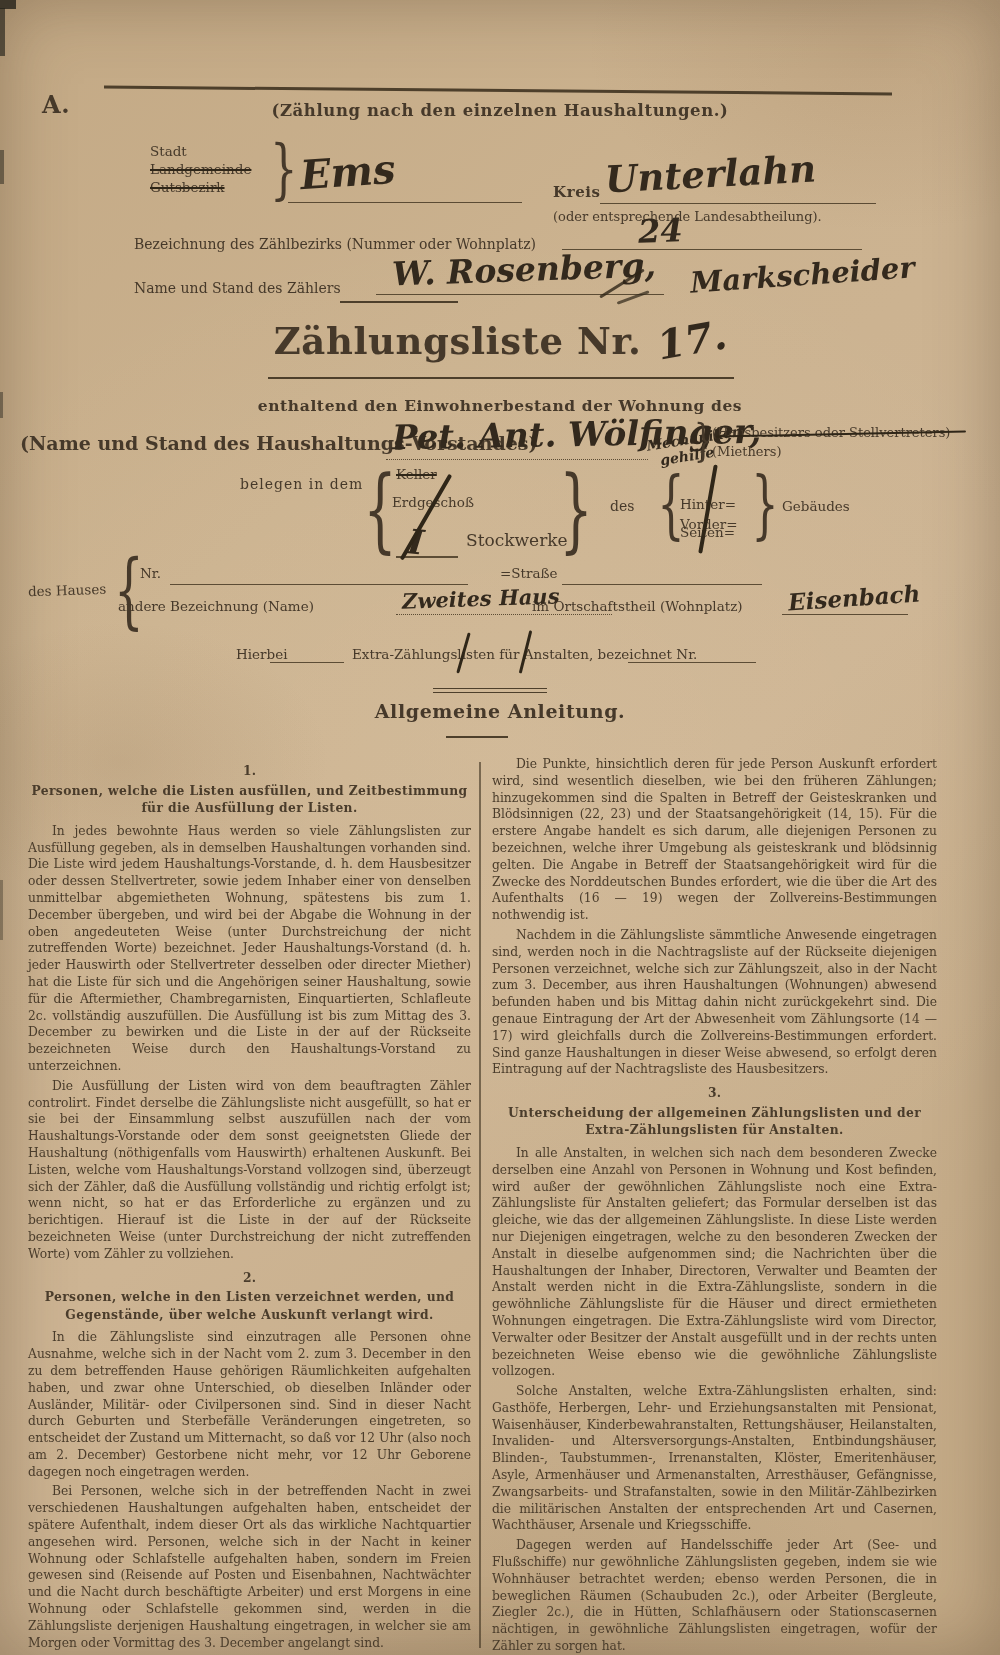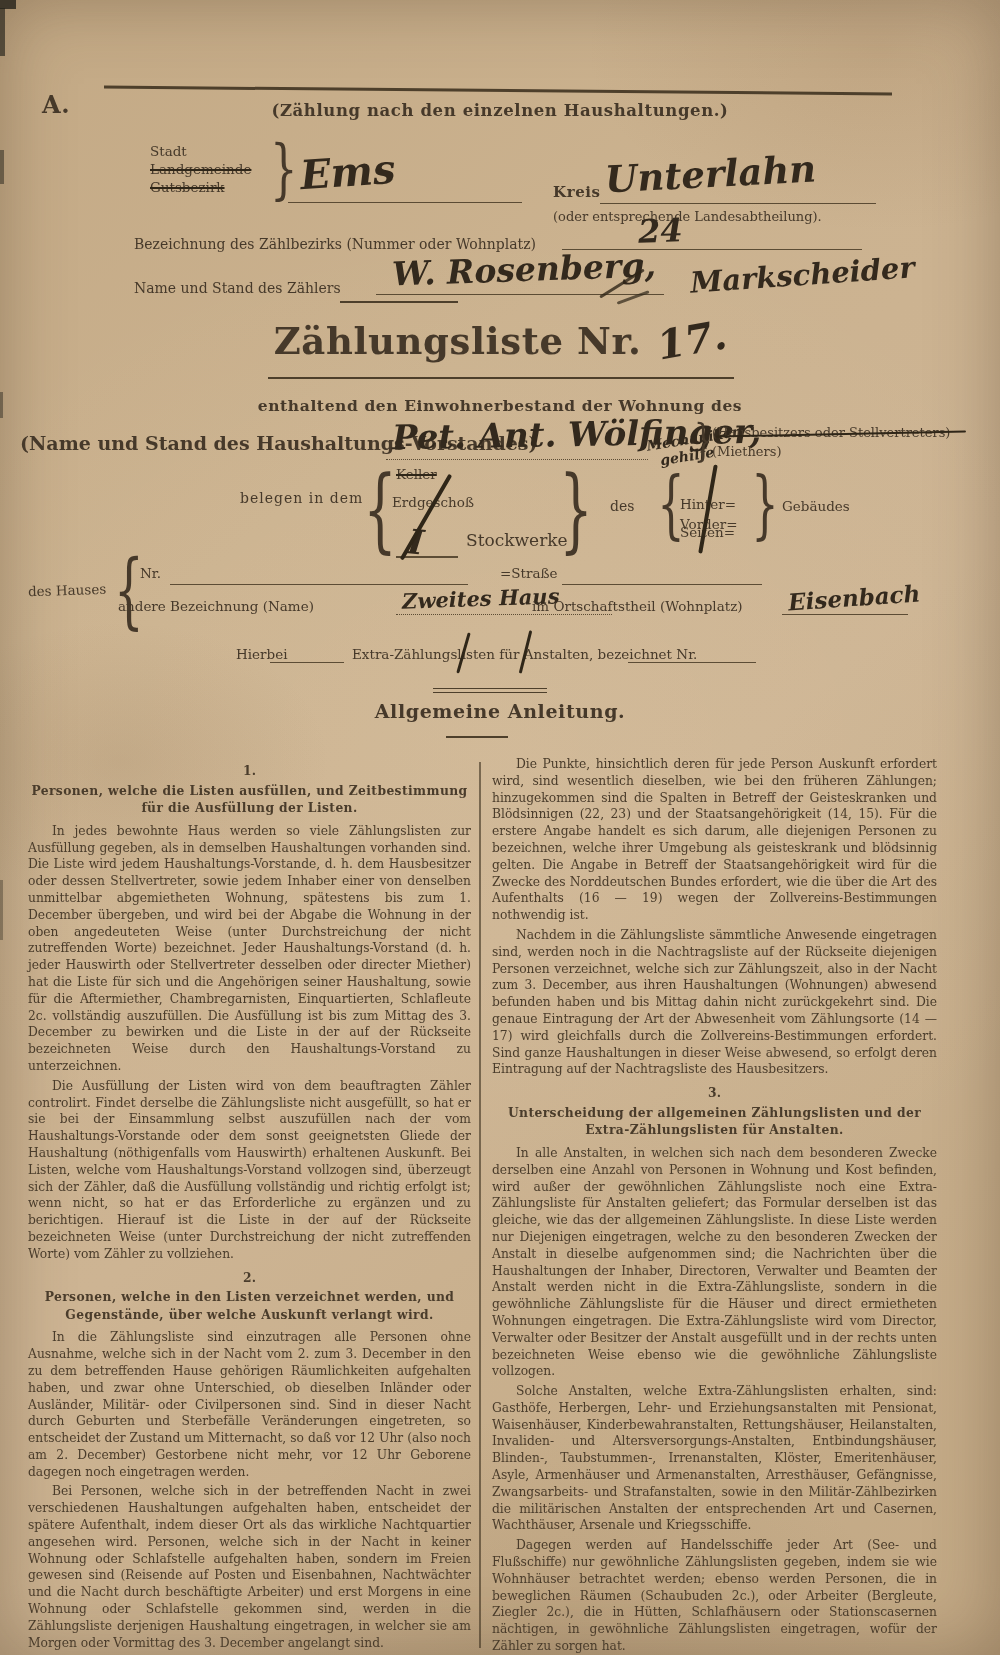--- a/index.html
+++ b/index.html
@@ -80,21 +80,21 @@
   <div class="abs" style="left:20px;top:432px;font-size:19px;font-weight:bold;">(Name und Stand des Haushaltungs-Vorstandes)</div>
   <div class="abs hand" style="left:392px;top:414px;font-size:34px;transform:rotate(-1deg);">Pet. Ant. Wölfinger,</div>
   <div class="blank" style="left:386px;top:459px;width:262px;border-bottom-style:dotted;"></div>
   <div class="abs hand" style="left:646px;top:430px;font-size:14px;transform:rotate(-9deg);">Mechaniker-</div>
   <div class="abs hand" style="left:660px;top:448px;font-size:14px;transform:rotate(-9deg);">gehilfe</div>
   <div class="brace" style="left:690px;top:420px;font-size:42px;transform:scale(.7,1.05);">}</div>
   <div class="abs" style="left:712px;top:425px;font-size:13px;">(Hausbesitzers oder Stellvertreters)</div>
   <div class="strike-line" style="left:716px;top:433px;width:250px;height:2.2px;transform:rotate(-1.2deg);"></div>
   <div class="abs" style="left:712px;top:444px;font-size:13px;">(Miethers)</div>
 
-  <div class="abs" style="left:240px;top:490px;font-size:14px;letter-spacing:1px;">belegen in dem</div>
+  <div class="abs" style="left:240px;top:476px;font-size:14px;letter-spacing:1px;">belegen in dem</div>
   <div class="brace" style="left:352px;top:466px;font-size:88px;transform:scale(.6,1.05);">{</div>
   <div class="abs struck" style="left:396px;top:466px;font-size:13.5px;">Keller</div>
   <div class="abs" style="left:392px;top:494px;font-size:13.5px;">Erdgeschoß</div>
   <div class="abs hand" style="left:408px;top:522px;font-size:34px;transform:rotate(6deg);">I</div>
   <div class="blank" style="left:396px;top:556px;width:62px;border-bottom-width:2px;"></div>
   <div class="abs" style="left:466px;top:530px;font-size:17px;">Stockwerke</div>
   <div class="brace" style="left:548px;top:466px;font-size:88px;transform:scale(.6,1.05);">}</div>
   <div class="strike-line" style="left:424px;top:468px;width:3.6px;height:98px;transform:rotate(30deg);"></div>
   <div class="abs" style="left:610px;top:498px;font-size:14px;">des</div>
   <div class="brace" style="left:648px;top:468px;font-size:72px;transform:scale(.6,1.05);">{</div>

